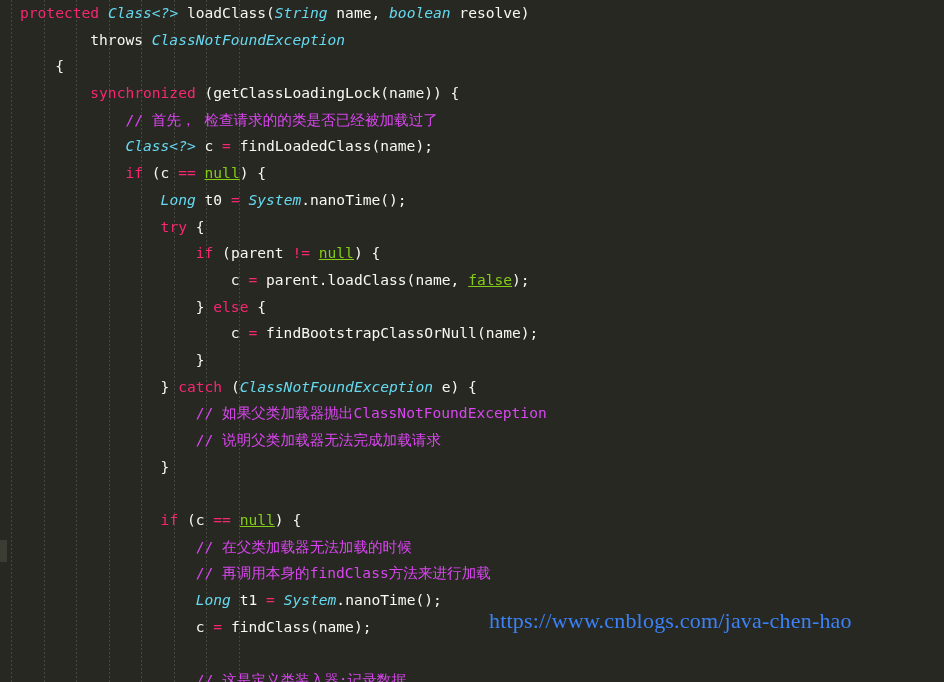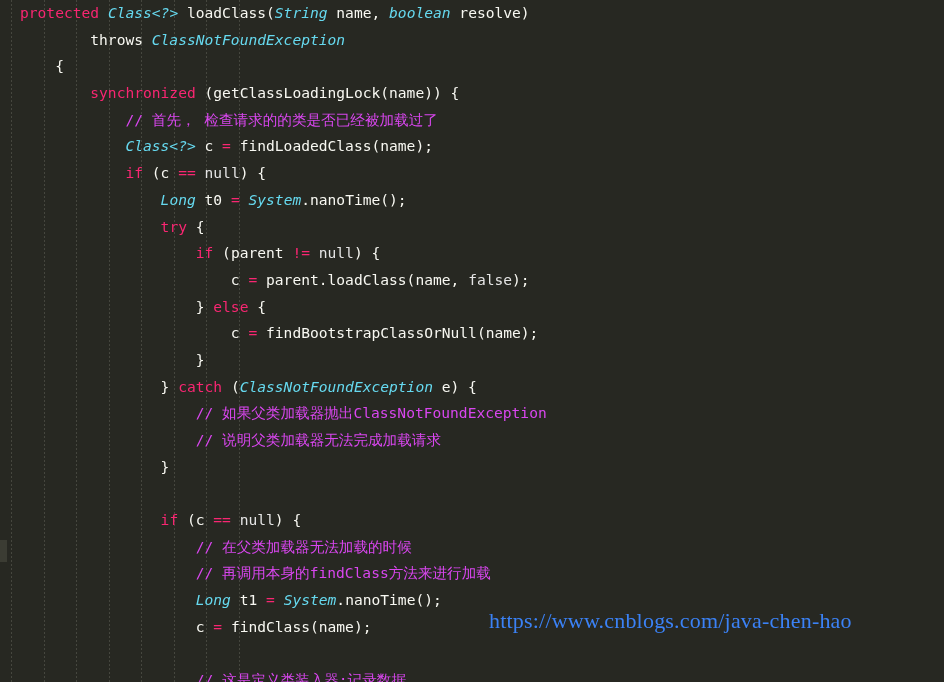--- a/index.html
+++ b/index.html
@@ -67,21 +67,21 @@
   }
   .line {
     height: 26.7px;
     white-space: pre;
     padding-left: 20px;
   }
 
   
   .kw   { color: #f92672; }              
   .typ  { color: #66d9ef; font-style: italic; } 
-  .con  { color: #e5e5e5; }              
+  .con  { color: #84cc16; text-decoration: underline; }              
   .cmt  { color: #d946ef; }              
   .pln  { color: #f8f8f2; }              
 
   .watermark {
     position: absolute;
     left: 489px;
     top: 608px;
     font-family: Liberation Serif, serif;
     font-size: 22px;
     color: #3b82f6;

